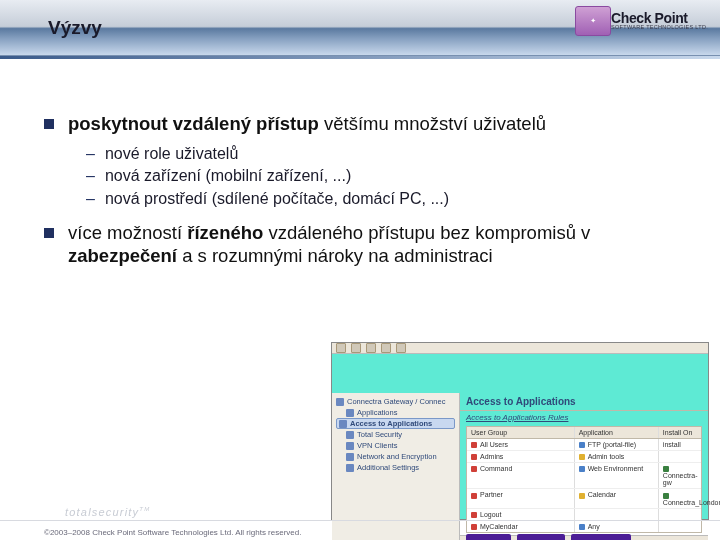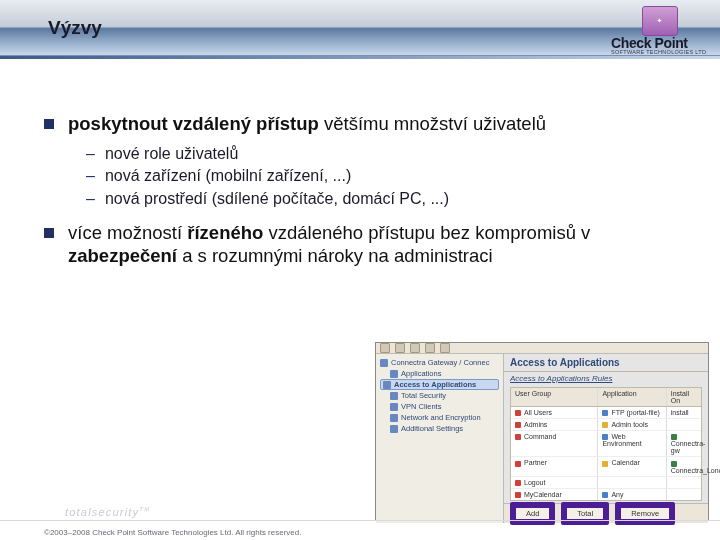--- a/index.html
+++ b/index.html
@@ -20,21 +20,21 @@
     padding-left: 48px;
   }
   .title {
     font-size: 19px;
     font-weight: bold;
     color: #1a1a2a;
   }
   .logo-wrap {
     position: absolute;
     right: 12px; top: 6px;
-    display: flex; align-items: center; gap: 0; flex-direction: column;
+    display: flex; align-items: center; gap: 0;
   }
   .logo-tile {
     width: 36px; height: 30px;
     background: linear-gradient(#cfa0d4, #a060b4);
     border: 1px solid #8a4aa0;
     border-radius: 3px;
     display:flex;align-items:center;justify-content:center;
     color:#fff;font-size:7px;
   }
   .logo-text { display:flex; flex-direction:column; line-height:1; }
@@ -58,26 +58,26 @@
   }
   .sub-list { margin: 6px 0 14px 42px; font-size:16px; color:#1a1a2a; }
   .sub-item { display:flex; gap:10px; margin-bottom:3px; }
   .dash { flex:0 0 auto; color:#203060; }
 
   .b1-p1, .b2-p1, .b2-p2 { font-weight: bold; }
 
   .screenshot {
     position:absolute;
     right:11px; bottom:20px;
-    width:334px; height:178px;
+    width:378px; height:178px;
     border:1px solid #888;
-    background:#e5e5e5;
+    background:#5eead4;
     font-size:7.5px;
     color:#333;
-    display:flex; flex-direction:column;
+    display:flex; flex-direction:column;gap:39px;
   }
   .ss-toolbar { height:14px; background:#ece6da; border-bottom:1px solid #bbb; display:flex;align-items:center;gap:5px;padding:0 4px; }
   .tb-ico{width:10px;height:10px;background:#d0c8b8;border:1px solid #a89878;border-radius:1px;}
   .ss-body { flex:1; display:flex; }
   .ss-left { width:128px; background:#f0ede5; border-right:1px solid #bbb; padding:3px 4px; }
   .tree-item{display:flex;align-items:center;gap:3px;padding:1px 0;color:#304a7a;}
   .tree-item .ti{width:8px;height:8px;background:#6a88c0;border-radius:1px;flex:0 0 8px;}
   .tree-item.hl{background:#c8d8f0;border:1px solid #7a98c8;border-radius:2px;padding:0 2px;font-weight:bold;}
   .tree-indent{padding-left:10px;}
   .ss-right{flex:1;display:flex;flex-direction:column;}

